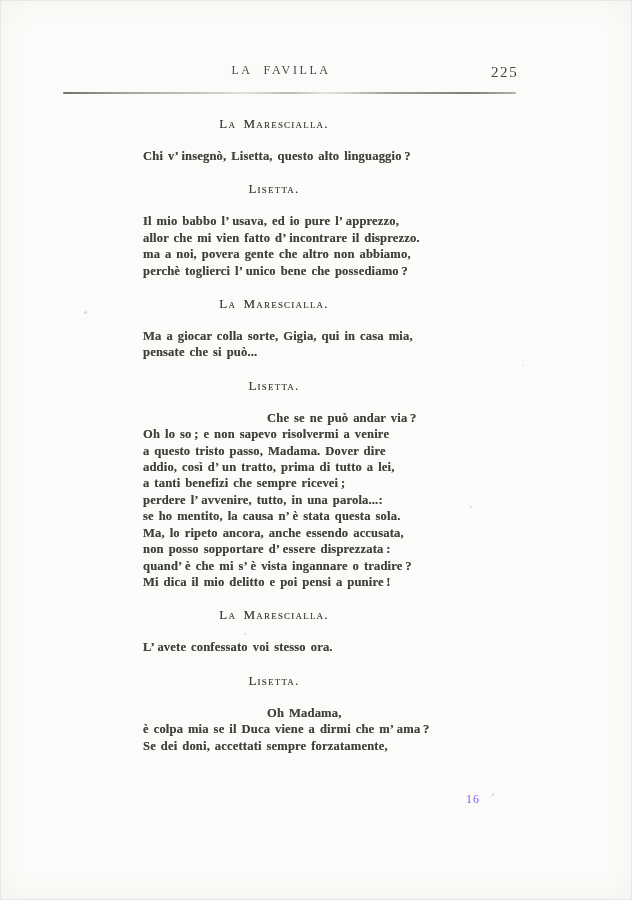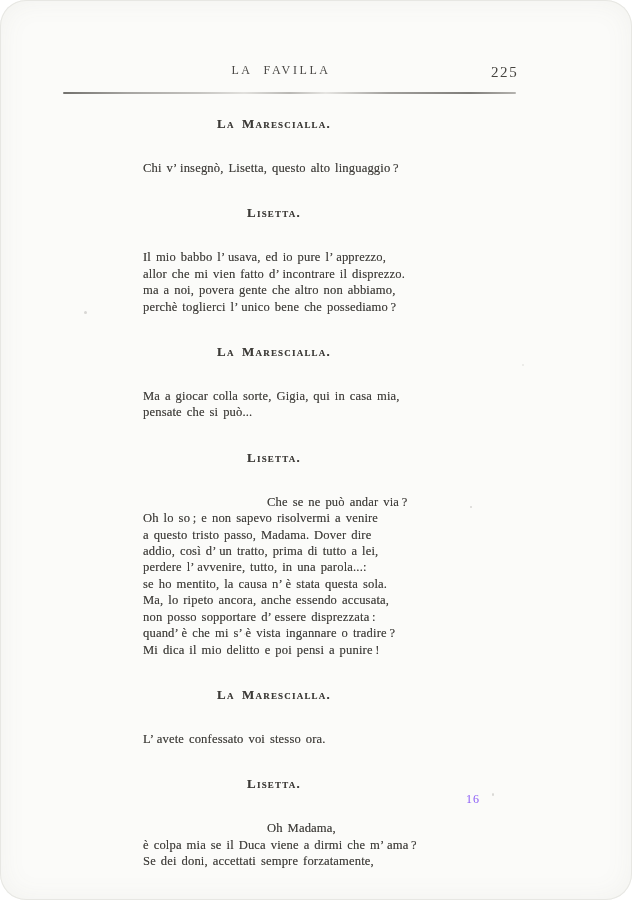--- a/index.html
+++ b/index.html
@@ -5,21 +5,20 @@
   html,body { margin:0; padding:0; background:#ffffff; }
   .page {
     position:relative;
     width:632px; height:900px;
     margin:0 auto;
     background:#fbfbf9;
     box-shadow: inset 0 0 0 1px #e7e7e3, inset 0 0 28px rgba(120,115,100,0.07);
     font-family:"Liberation Serif", serif;
     color:#42403d;
     overflow:hidden;
-    border-radius:26px;
   }
   
   .running-title {
     position:absolute; top:63px; left:143px; width:276px;
     text-align:center;
     font-size:12px; letter-spacing:2.6px; word-spacing:6px;
     color:#4a4845;
   }
   .page-number {
     position:absolute; top:64px; left:491px;
@@ -43,27 +42,27 @@
   
   .column {
     position:absolute; left:143px; top:115px; width:262px;
     font-size:12.6px; line-height:16.4px;
     letter-spacing:0.15px; word-spacing:1.6px;
     text-shadow: 0 0 0.5px rgba(66,64,61,0.55);
   }
   .column > :first-child { margin-top:0; }
   .speaker {
     margin:12px 0;
-    font-size:13px; line-height:17px; font-weight:bold;
+    font-size:13px; line-height:17px; font-weight:normal;
     font-variant:small-caps;
     letter-spacing:1.2px; word-spacing:3px;
     text-align:center;
     color:#3d3b38;
   }
-  .verse { margin:28px 0; }
+  .verse { margin:16px 0;font-weight:bold; }
   .verse p { margin:0; white-space:nowrap; }
   .verse p.indent { padding-left:124px; }
   
   .signature {
     position:absolute; left:466px; top:792px;
     font-size:12px; letter-spacing:1px;
     color:#8b5cf6;
   }
   
   .speck {
@@ -105,20 +104,21 @@
       <p>Ma a giocar colla sorte, Gigia, qui in casa mia,</p>
       <p>pensate che si può...</p>
     </div>
 
     <h3 class="speaker">Lisetta.</h3>
     <div class="verse">
       <p class="indent">Che se ne può andar via ?</p>
       <p>Oh lo so ; e non sapevo risolvermi a venire</p>
       <p>a questo tristo passo, Madama. Dover dire</p>
       <p>addio, così d’ un tratto, prima di tutto a lei,</p>
+      <p>a tanti benefizi che sempre ricevei ;</p>
       <p>perdere l’ avvenire, tutto, in una parola...:</p>
       <p>se ho mentito, la causa n’ è stata questa sola.</p>
       <p>Ma, lo ripeto ancora, anche essendo accusata,</p>
       <p>non posso sopportare d’ essere disprezzata :</p>
       <p>quand’ è che mi s’ è vista ingannare o tradire ?</p>
       <p>Mi dica il mio delitto e poi pensi a punire !</p>
     </div>
 
     <h3 class="speaker">La Marescialla.</h3>
     <div class="verse">

